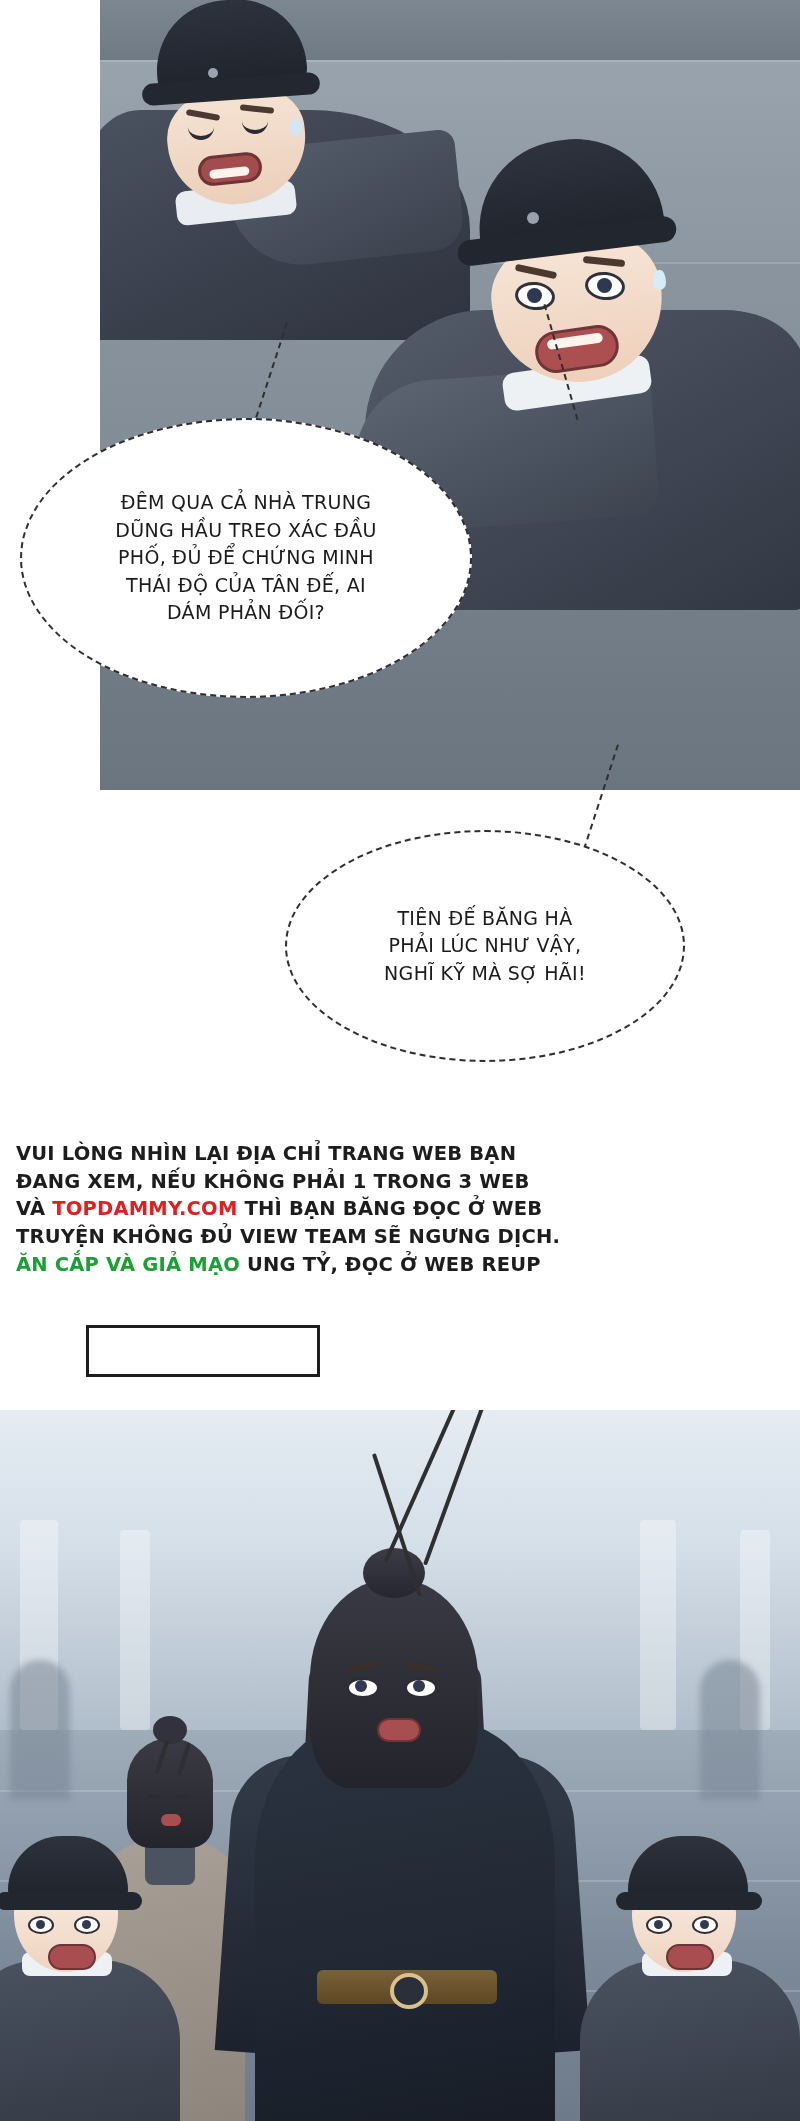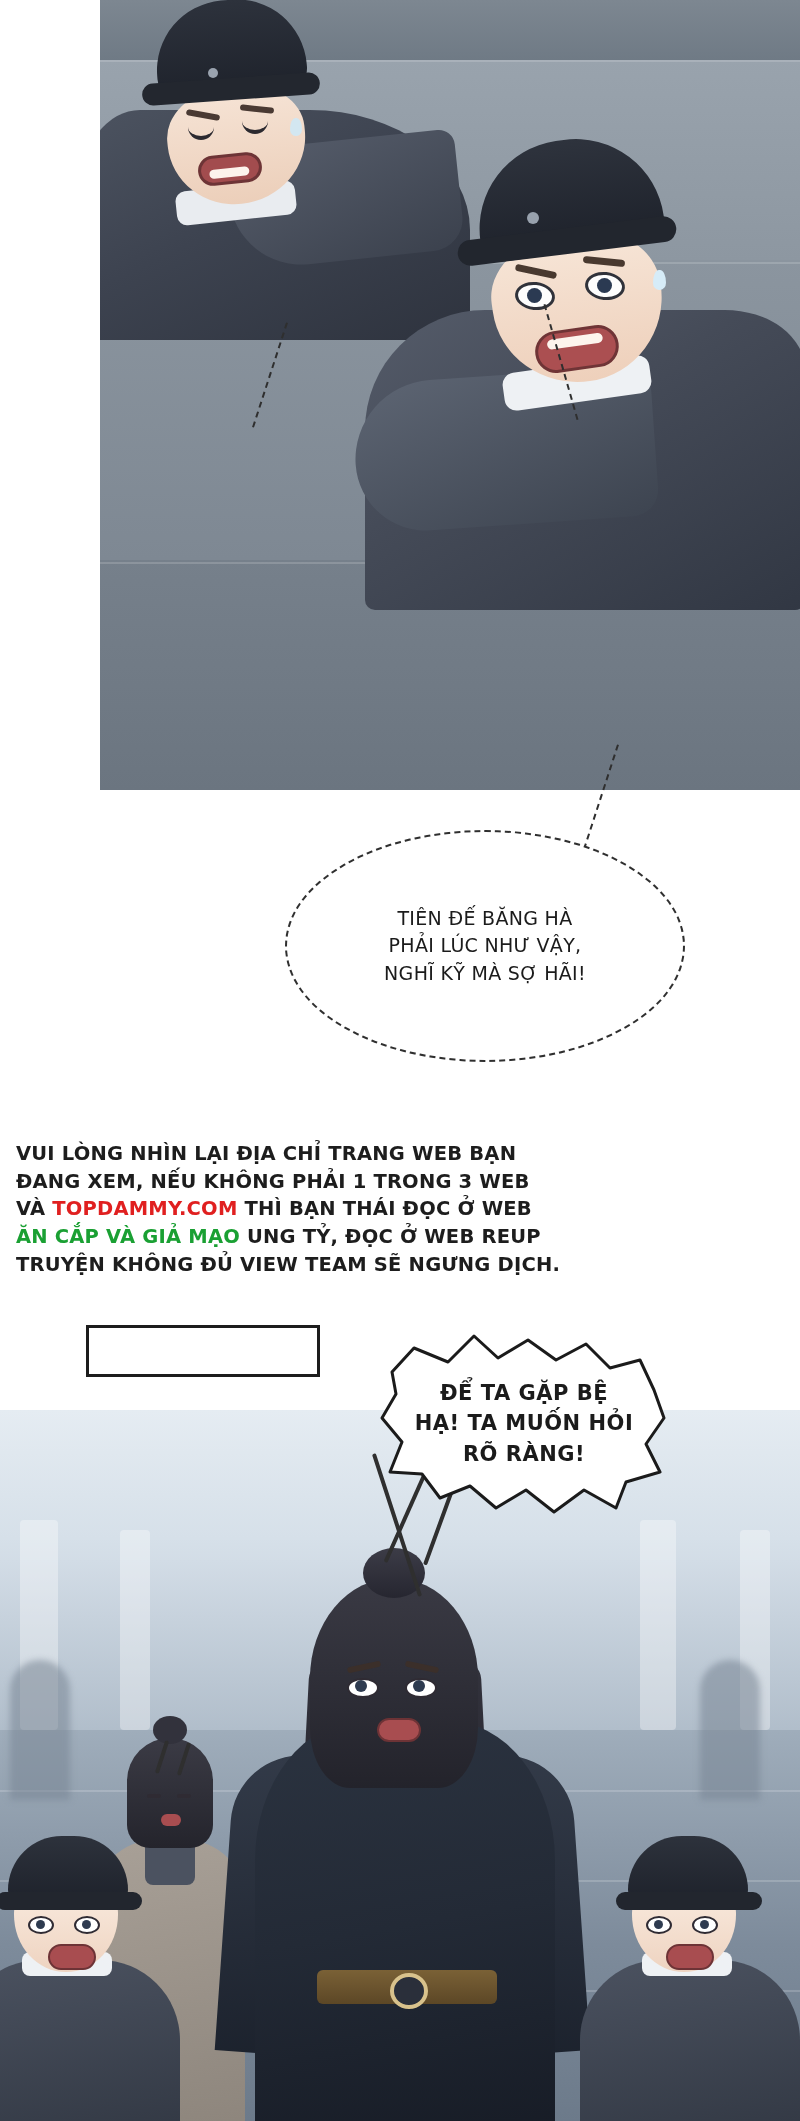--- a/index.html
+++ b/index.html
@@ -617,37 +617,44 @@
           <div class="mouth-in"></div>
         </div>
       <div class="sweat"></div>
     </div>
   </div>
 
   <div class="tail" id="tail1"></div>
   <div class="tail" id="tail2"></div>
   <div class="tail" id="tail3"></div>
 
+  <div class="bubble" id="bubble1">
+    <div class="txt">ĐÊM QUA CẢ NHÀ TRUNG
+DŨNG HẦU TREO XÁC ĐẦU
+PHỐ, ĐỦ ĐỂ CHỨNG MINH
+THÁI ĐỘ CỦA TÂN ĐẾ, AI
+DÁM PHẢN ĐỐI?</div>
+  </div>
 
   <div class="bubble" id="bubble2">
     <div class="txt">TIÊN ĐẾ BĂNG HÀ
 PHẢI LÚC NHƯ VẬY,
 NGHĨ KỸ MÀ SỢ HÃI!</div>
   </div>
 
   <div class="notice">
     <div>VUI LÒNG NHÌN LẠI ĐỊA CHỈ TRANG WEB BẠN</div>
     <div>ĐANG XEM, NẾU KHÔNG PHẢI 1 TRONG 3 WEB</div>
     <div>
-      <span>VÀ </span><span class="url-red">TOPDAMMY.COM</span><span> THÌ BẠN THÁI ĐỌC Ở WEB</span>
+      <span>VÀ </span><span class="url-red">TOPDAMMY.COM</span><span> THÌ BẠN BĂNG ĐỌC Ở WEB</span>
     </div>
+    <div>TRUYỆN KHÔNG ĐỦ VIEW TEAM SẼ NGƯNG DỊCH.</div>
     <div>
       <span class="green">ĂN CẮP VÀ GIẢ MẠO</span><span> UNG TỶ, ĐỌC Ở WEB REUP</span>
     </div>
-    <div>TRUYỆN KHÔNG ĐỦ VIEW TEAM SẼ NGƯNG DỊCH.</div>
   </div>
 
   <div class="notice-box"></div>
 
   <div class="panel-bottom">
     <div class="bg-wall"></div>
     <div class="bg-pillar" style="left:20px;top:110px;width:38px;height:210px;"></div>
     <div class="bg-pillar" style="left:120px;top:120px;width:30px;height:200px;"></div>
     <div class="bg-pillar" style="left:640px;top:110px;width:36px;height:210px;"></div>
     <div class="bg-pillar" style="left:740px;top:120px;width:30px;height:200px;"></div>
@@ -717,22 +724,14 @@
       <div class="hat" style="left:58px;top:-4px;"></div>
       <div class="brim" style="left:46px;top:52px;"></div>
       <div class="eye" style="left:76px;top:76px;"></div>
       <div class="eye" style="left:122px;top:76px;"></div>
       <div class="pupil" style="left:84px;top:80px;"></div>
       <div class="pupil" style="left:130px;top:80px;"></div>
       <div class="mouth" style="left:96px;top:104px;"></div>
     </div>
   </div>
 
-  <div class="shout">
-    <svg width="290" height="186" viewBox="0 0 290 186">
-      <polygon points="14,40 36,16 70,30 96,4 120,26 150,8 178,28 208,12 232,36 262,28 276,58 286,86 268,112 282,140 248,150 238,176 206,158 176,180 148,158 118,176 92,154 62,166 44,142 12,140 24,110 4,86 18,62" fill="#ffffff" stroke="#1b1b1b" stroke-width="3" stroke-linejoin="round"></polygon>
-    </svg>
-    <div class="txt">ĐỂ TA GẶP BỆ
-HẠ! TA MUỐN HỎI
-RÕ RÀNG!</div>
-  </div>
 
 </div>
 
 </body></html>

